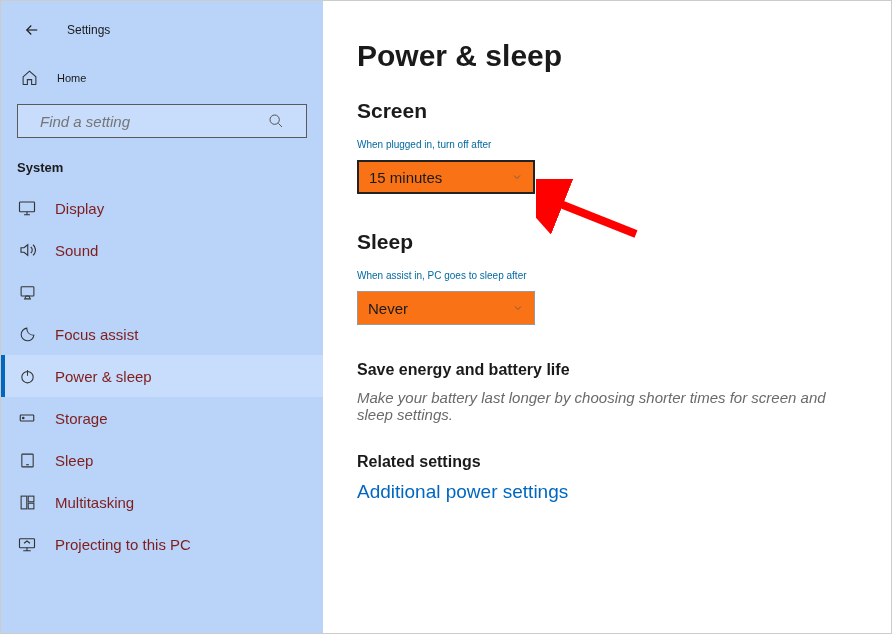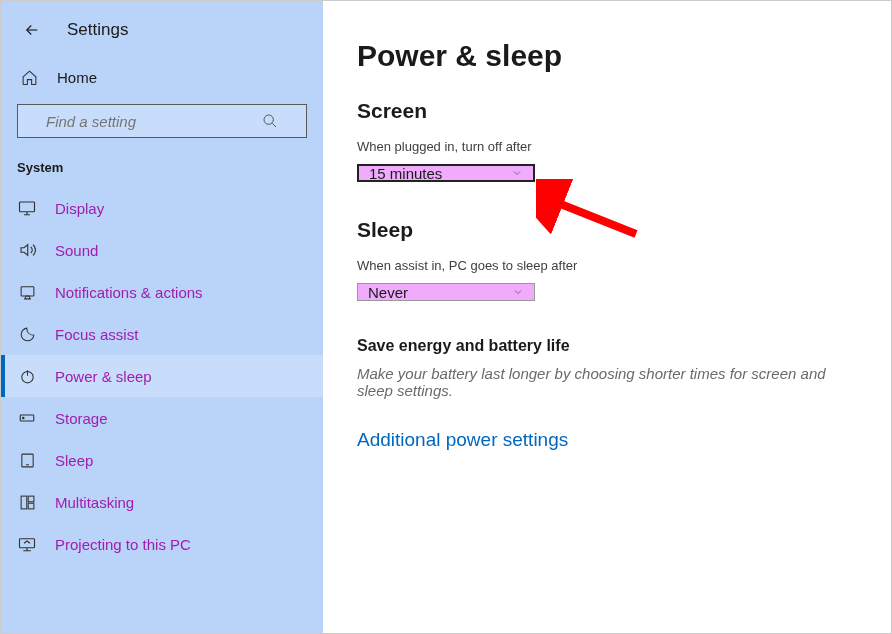--- a/index.html
+++ b/index.html
@@ -4,47 +4,47 @@
 <style>
   * { box-sizing: border-box; margin: 0; padding: 0; font-family: "Segoe UI", -apple-system, sans-serif; }
   body { width: 892px; height: 634px; overflow: hidden; background: #fff; border: 1px solid #ccc; position: relative; }
 
   .layout { display: flex; height: 100%; }
 
   
   .sidebar { width: 322px; background: #b9d3f9; display: flex; flex-direction: column; padding-top: 18px; }
   .topbar { display: flex; align-items: center; padding: 0 20px 18px 20px; }
   .back-btn { width: 22px; height: 22px; display: flex; align-items: center; justify-content: center; cursor: pointer; }
-  .app-title { font-size: 17px; margin-left: 24px; color: #1a1a1a; }
+  .app-title { font-size: 12px; margin-left: 24px; color: #1a1a1a; }
 
   .home-row { display: flex; align-items: center; padding: 10px 20px; cursor: pointer; }
   .home-row .icon { width: 18px; margin-right: 18px; display: flex; align-items: center; }
-  .home-row .label { font-size: 15px; color: #1a1a1a; }
+  .home-row .label { font-size: 11px; color: #1a1a1a; }
 
   .search-wrap { padding: 8px 16px 12px 16px; }
-  .search-box { height: 34px; border: 1px solid #5a5a5a; background: #c8dcfb; display: flex; align-items: center; padding: 0 28px; }
+  .search-box { height: 34px; border: 1px solid #5a5a5a; background: #c8dcfb; display: flex; align-items: center; padding: 0 22px; }
   .search-box input { flex: 1; border: none; background: transparent; font-size: 15px; font-style: italic; color: #5c5c5c; outline: none; }
   .search-box .sicon { color: #555; }
 
   .category-title { font-size: 13px; font-weight: 600; padding: 10px 16px 12px 16px; color: #1a1a1a; }
 
   .nav { flex: 1; overflow-y: auto; }
   .nav-item { display: flex; align-items: center; height: 42px; padding: 0 16px; cursor: pointer; position: relative; }
   .nav-item .icon { width: 20px; margin-right: 18px; display: flex; align-items: center; justify-content: center; color: #333; }
-  .nav-item .label { font-size: 15px; color: #a21caf; }
+  .nav-item .label { font-size: 15px; color: #7f1d1d; }
   .nav-item.selected { background: #c8dcfb; }
   .nav-item.selected::before { content: ""; position: absolute; left: 0; top: 0; bottom: 0; width: 4px; background: #0067c0; }
 
   
   .main { flex: 1; padding: 38px 30px 20px 34px; overflow-y: auto; background: #fff; position: relative; }
   .page-title { font-size: 30px; font-weight: 600; color: #1a1a1a; margin-bottom: 26px; }
   .section-title { font-size: 21px; font-weight: 600; margin-bottom: 16px; margin-top: 4px; color: #1a1a1a; }
-  .field-label { font-size: 13px; color: #404040; margin-bottom: 10px; }
-
-  .dropdown { width: 178px; height: 18px; border: 1px solid #999; display: flex; align-items: center; padding: 0 10px; cursor: pointer; margin-bottom: 36px; position: relative; background: #f0abfc; }
+  .field-label { font-size: 10px; color: #0369a1; margin-bottom: 10px; }
+
+  .dropdown { width: 178px; height: 34px; border: 1px solid #999; display: flex; align-items: center; padding: 0 10px; cursor: pointer; margin-bottom: 36px; position: relative; background: #f97316; }
   .dropdown.highlighted { border: 2px solid #222; }
   .dropdown .value { flex: 1; font-size: 15px; color: #1a1a1a; }
   .dropdown .chev { color: #555; }
 
   .subsection { font-size: 16px; font-weight: 600; margin-top: 18px; margin-bottom: 10px; color: #1a1a1a; }
   .description { font-size: 15px; color: #6a6a6a; margin-bottom: 30px; font-style: italic; }
   .link { font-size: 19px; color: #0067c0; cursor: pointer; }
 
   
   .annotation-arrow { position: absolute; left: 535px; top: 178px; pointer-events: none; }
@@ -113,21 +113,20 @@
         <div class="label">Sound</div>
       </div>
 
       <div class="nav-item">
         <div class="icon">
           <svg width="17" height="17" viewBox="0 0 24 24" fill="none" stroke="#333" stroke-width="1.5">
               <rect x="3" y="4" width="18" height="13" rx="1"></rect>
               <path d="M8 21h8l-2-4h-4z"></path>
             </svg>
         </div>
-        <div class="label">Notifications &amp; actions</div>
       </div>
 
       <div class="nav-item">
         <div class="icon">
           <svg width="17" height="17" viewBox="0 0 24 24" fill="none" stroke="#333" stroke-width="1.5">
               <path d="M21 13A9 9 0 1111 3c0 5 3 10 10 10z"></path>
             </svg>
         </div>
         <div class="label">Focus assist</div>
       </div>
@@ -208,20 +207,21 @@
       <div class="chev">
         <svg width="12" height="12" viewBox="0 0 24 24" fill="none" stroke="#555" stroke-width="1.5">
             <path d="M6 9l6 6 6-6"></path>
           </svg>
       </div>
     </div>
 
     <div class="subsection">Save energy and battery life</div>
     <div class="description">Make your battery last longer by choosing shorter times for screen and sleep settings.</div>
 
+    <div class="subsection">Related settings</div>
     <div class="link">Additional power settings</div>
   </div>
 </div>
 
 <div class="annotation-arrow">
   <svg width="110" height="70" viewBox="0 0 110 70">
     <defs>
       <marker id="ah" markerWidth="8" markerHeight="8" refX="2" refY="4" orient="auto">
         <path d="M0,0 L8,4 L0,8 z" fill="#ff0000"></path>
       </marker>

